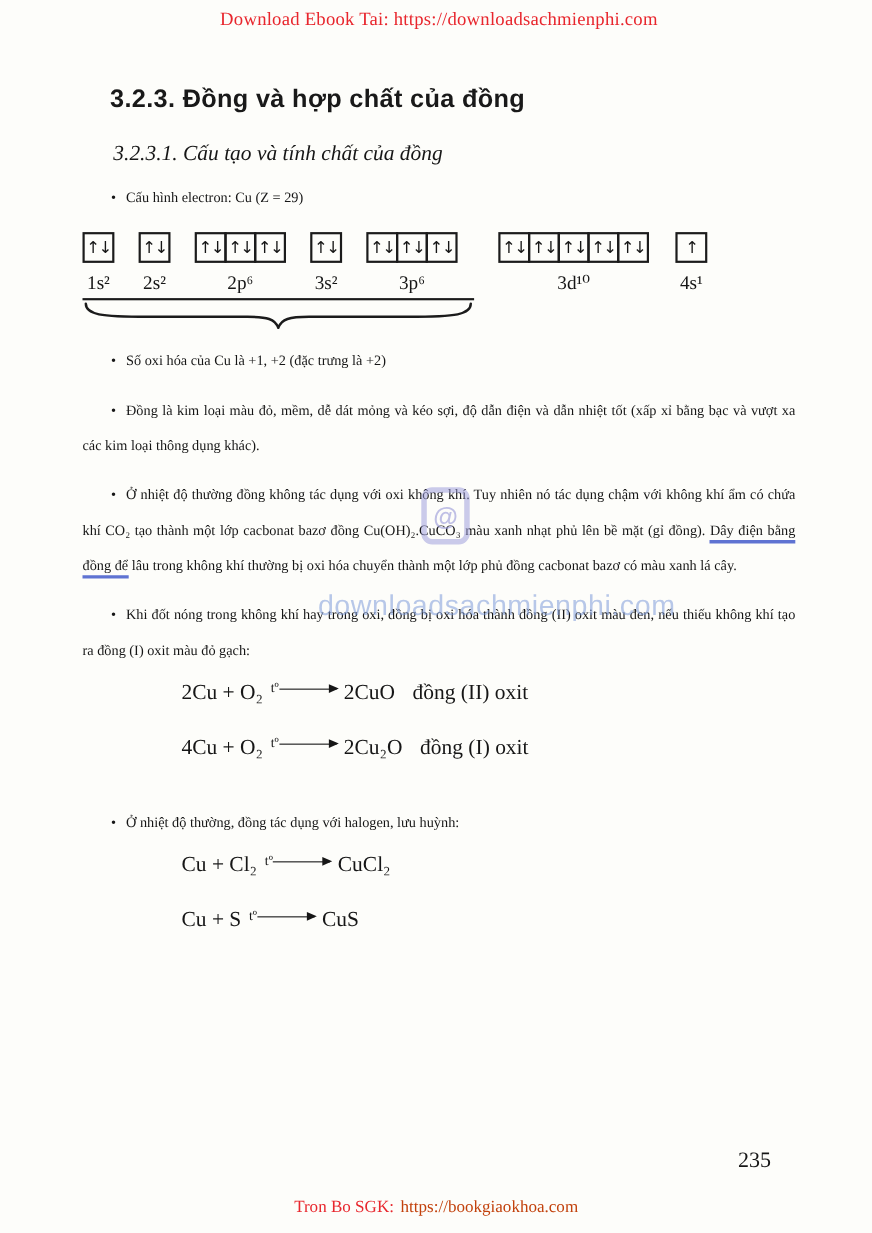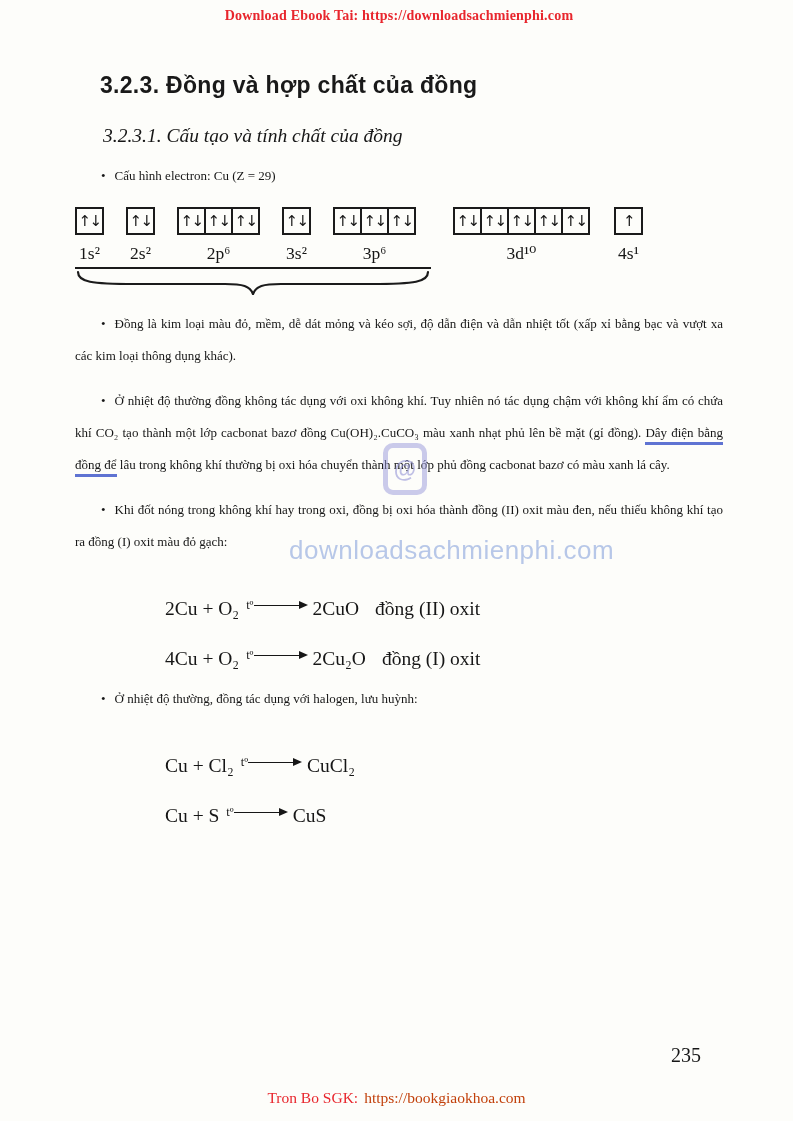--- a/index.html
+++ b/index.html
@@ -10,24 +10,23 @@
     margin: 0 auto;
     background: #fdfdfa;
     color: #161616;
     font-family: "Liberation Serif", "DejaVu Serif", serif;
     overflow: hidden;
   }
   .content { padding: 8px 70px 0 75px; }
 
   .top-link {
     text-align: center;
-    font-size: 14px;
+    font-size: 17px;
     color: #e8262d;
     letter-spacing: 0.2px;
-    font-weight: bold;
   }
 
   .section-title {
     font-family: "Liberation Sans", "DejaVu Sans", sans-serif;
     font-size: 23px; font-weight: 600; letter-spacing: 0.3px;
     margin: 48px 0 0 25px;
     color: #191919;
   }
   .subsection-title {
     font-size: 19.5px; font-style: italic; font-weight: normal;
@@ -67,21 +66,21 @@
     margin-top: 8px; font-size: 17.5px;
     font-family: "Liberation Serif", "DejaVu Serif", serif;
   }
   .ar-wrap { display: flex; flex-direction: column; }
   .ar-rule { border-top: 2px solid #1b1b1b; margin-top: 3px; }
   .brace-svg { display: block; margin: 1px auto 0; }
   .ar-label { text-align: center; font-size: 18px; margin-top: 2px; }
 
   
   .equations { margin: 12px 0 0 90px; }
-  .equation { display: flex; align-items: flex-end; height: 50px; font-size: 19.5px; }
+  .equation { display: flex; align-items: flex-start; height: 50px; font-size: 19.5px; }
   .rxn-arrow { display: flex; align-items: center; margin: 0 7px 7px 7px; }
   .rxn-over { font-size: 12.5px; line-height: 1; margin-bottom: 2px; }
   .rxn-line { position: relative; width: 52px; height: 0; border-top: 1.8px solid #161616; }
   .rxn-line::after {
     content: ""; position: absolute; right: -2px; top: -5px;
     border-left: 9px solid #161616;
     border-top: 4px solid transparent; border-bottom: 4px solid transparent;
   }
   .eq-note { margin-left: 16px; }
 
@@ -174,20 +173,21 @@
           </div>
           <div class="orb-group">
             <div class="orb-boxes">
               <div class="orb-box">↑</div>
             </div>
             <div class="orb-label">4s¹</div>
           </div>
         </div>
     </div>
 
+    <p class="para short"><span class="bullet">•</span><span>Số oxi hóa của Cu là +1, +2 (đặc trưng là +2)</span></p>
 
     <p class="para"><span class="bullet">•</span><span>Đồng là kim loại màu đỏ, mềm, dễ dát mỏng và kéo sợi, độ dẫn điện và dẫn nhiệt tốt (xấp xỉ bằng bạc và vượt xa các kim loại thông dụng khác).</span></p>
 
     <p class="para"><span class="bullet">•</span><span>Ở nhiệt độ thường đồng không tác dụng với oxi không khí. Tuy nhiên nó tác dụng chậm với không khí ẩm có chứa khí CO₂ tạo thành một lớp cacbonat bazơ đồng Cu(OH)₂.CuCO₃ màu xanh nhạt phủ lên bề mặt (gỉ đồng). </span><span class="wm-link">Dây điện bằng đồng để</span><span> lâu trong không khí thường bị oxi hóa chuyển thành một lớp phủ đồng cacbonat bazơ có màu xanh lá cây.</span></p>
 
     <p class="para"><span class="bullet">•</span><span>Khi đốt nóng trong không khí hay trong oxi, đồng bị oxi hóa thành đồng (II) oxit màu đen, nếu thiếu không khí tạo ra đồng (I) oxit màu đỏ gạch:</span></p>
 
     <div class="equations">
         <div class="equation">
           <span class="eq-left">2Cu + O₂</span>

